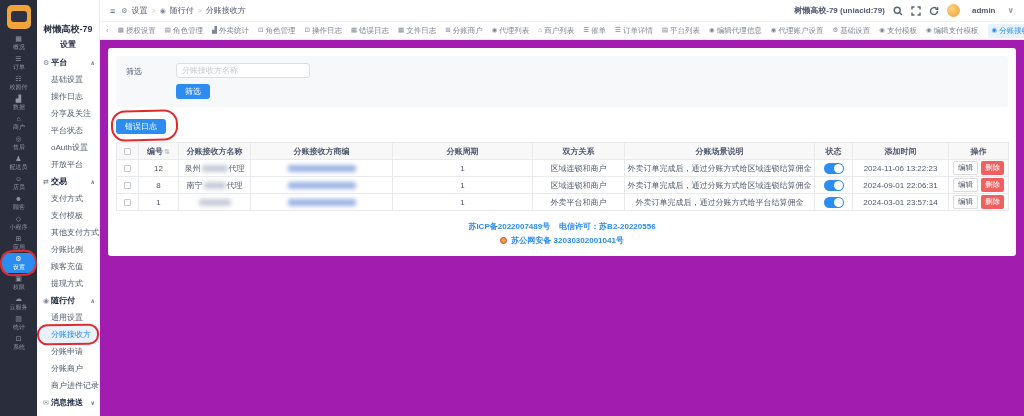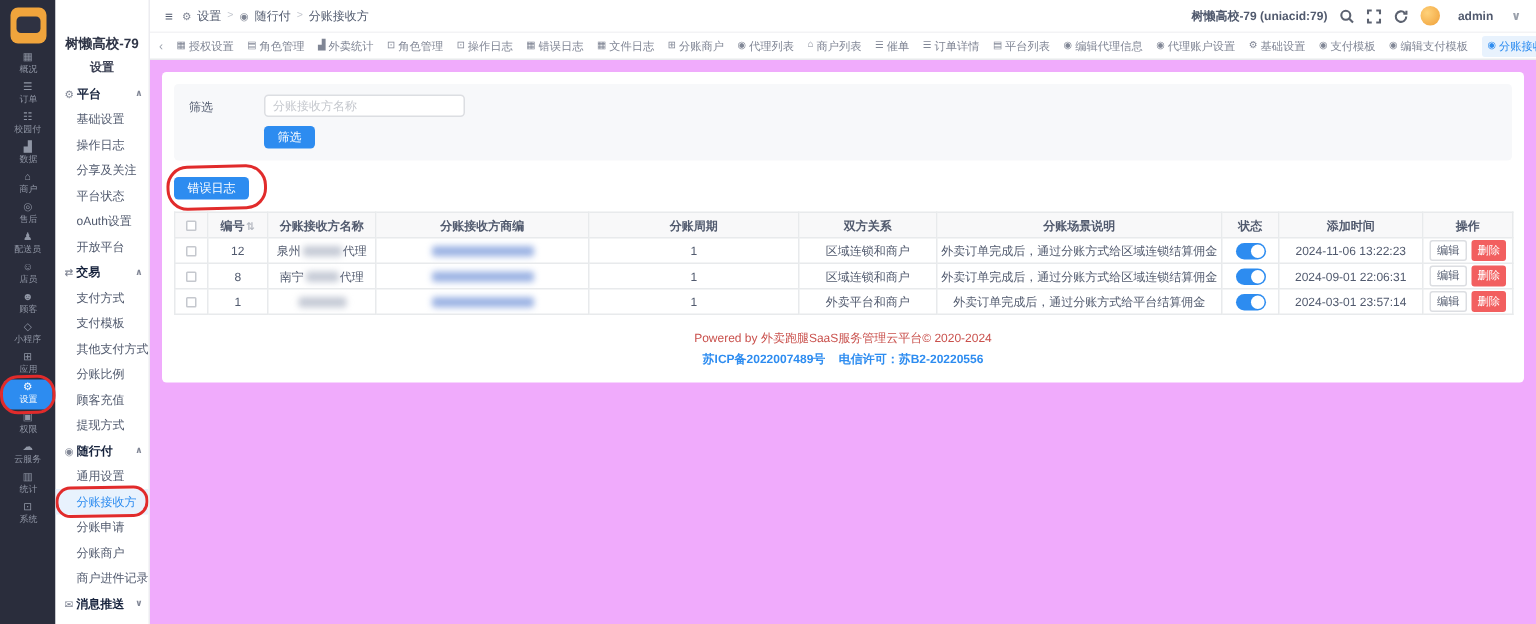--- a/index.html
+++ b/index.html
@@ -39,21 +39,21 @@
   .tb-ic svg { width:10px; height:10px; stroke:#5c6270; fill:none; stroke-width:1.4; }
   .avatar { width:13px; height:13px; border-radius:50%; background:radial-gradient(circle at 35% 35%, #ffd27a, #ef9f38); cursor:pointer; }
   .user { display:flex; align-items:center; gap:12px; cursor:pointer; }
 
   .tabbar { height:18px; background:#fff; border-bottom:1px solid #e8eaec; display:flex; align-items:center; gap:9px; padding:0 6px; font-size:7.5px; color:#808695; white-space:nowrap; overflow:hidden; }
   .tchev { color:#9aa0ab; font-size:8px; cursor:pointer; flex-shrink:0; }
   .tab { display:flex; align-items:flex-start; gap:2px; cursor:pointer; flex-shrink:0; }
   .tab .ticon { font-size:6.5px; }
   .tab.active { background:#e8f2fd; color:#2d8cf0; border-radius:2px; padding:2px 4px; }
 
-  .content { flex:1; background:#f0abfc; padding:8px; overflow:hidden; }
+  .content { flex:1; background:#a21caf; padding:8px; overflow:hidden; }
   .card { background:#fff; border-radius:3px; padding:8px; width:908px; }
 
   .filter { background:#f7f8fa; border-radius:3px; padding:7px 10px 8px; display:flex; gap:14px; }
   .filter-label { font-size:8px; color:#515a6e; padding-top:3px; width:36px; }
   .filter-fields { display:flex; flex-direction:column; gap:6px; align-items:flex-start; }
   .filter-input { width:134px; height:15px; border:1px solid #dcdee2; border-radius:3px; font-size:8px; padding:0 5px; color:#515a6e; background:#fff; outline:none; }
   .filter-input::placeholder { color:#c5c8ce; }
   .btn-primary { background:#2d8cf0; color:#fff; border:none; border-radius:3px; font-size:8px; height:15px; padding:0 9px; cursor:pointer; }
   .add-wrap { position:relative; width:max-content; margin-top:8px; }
 
@@ -438,24 +438,27 @@
                 <td>外卖平台和商户</td>
                 <td>外卖订单完成后，通过分账方式给平台结算佣金</td>
                 <td><span class="toggle"></span></td>
                 <td>2024-03-01 23:57:14</td>
                 <td><button class="btn-edit">编辑</button><button class="btn-del">删除</button></td>
               </tr>
             </tbody>
         </table>
 
         <div class="footer">
-          <div class="f-red">Powered by 外卖跑腿SaaS服务管理云平台© 2020-2024</div>
           <div class="f-blue">
             <a>苏ICP备2022007489号</a>
             &nbsp;&nbsp;
             <a>电信许可：苏B2-20220556</a>
           </div>
+          <div class="f-blue">
+            <span class="badge-dot"></span>
+            <a>苏公网安备 32030302001041号</a>
+          </div>
         </div>
 
       </div>
     </div>
   </div>
 </div>
 
 </body></html>

